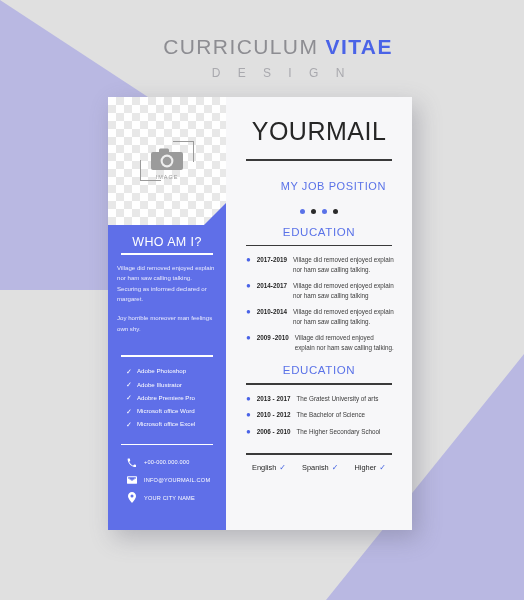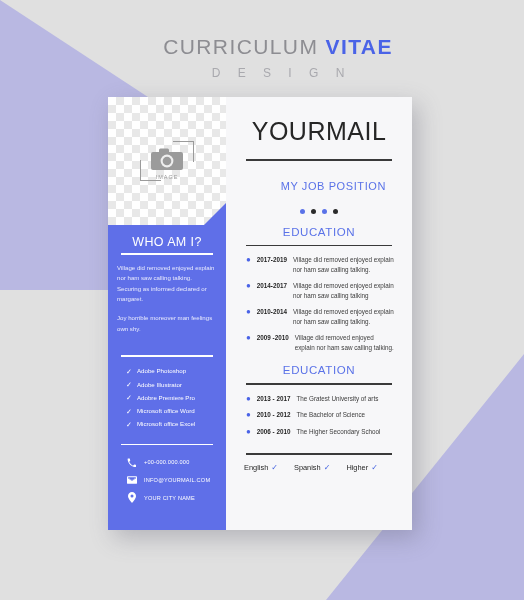--- a/index.html
+++ b/index.html
@@ -312,20 +312,21 @@
     font-size: 6.3px;
     color: #3b3b3b;
   }
   #languages-rule {
     height: 1.6px;
     background: #3a3a3a;
     margin: 9px 2px 8px 2px;
   }
   #languages-row {
     display: flex;
+    justify-content: center;
     gap: 16px;
   }
   .language-item {
     display: flex;
     align-items: baseline;
     gap: 3px;
     font-size: 7.4px;
     color: #1f1f1f;
   }
   .language-check {

